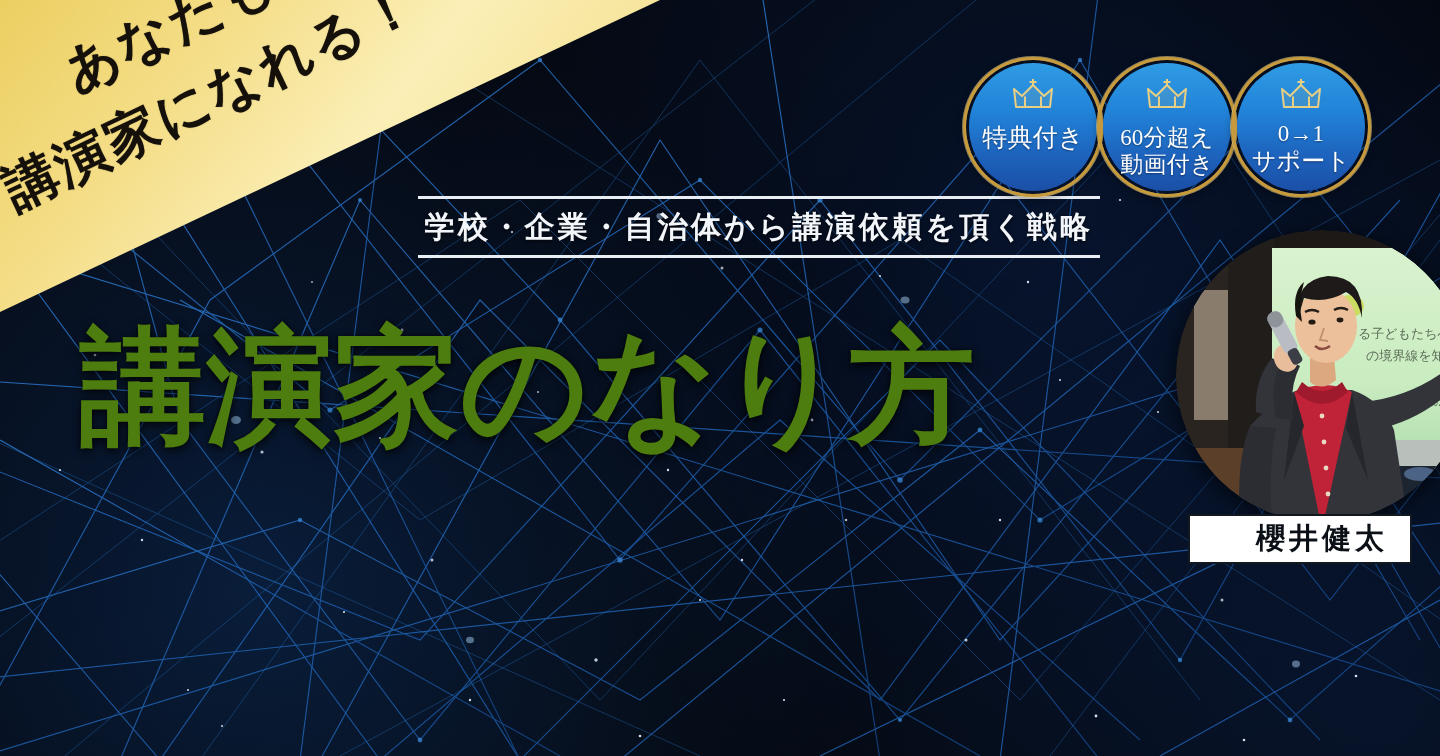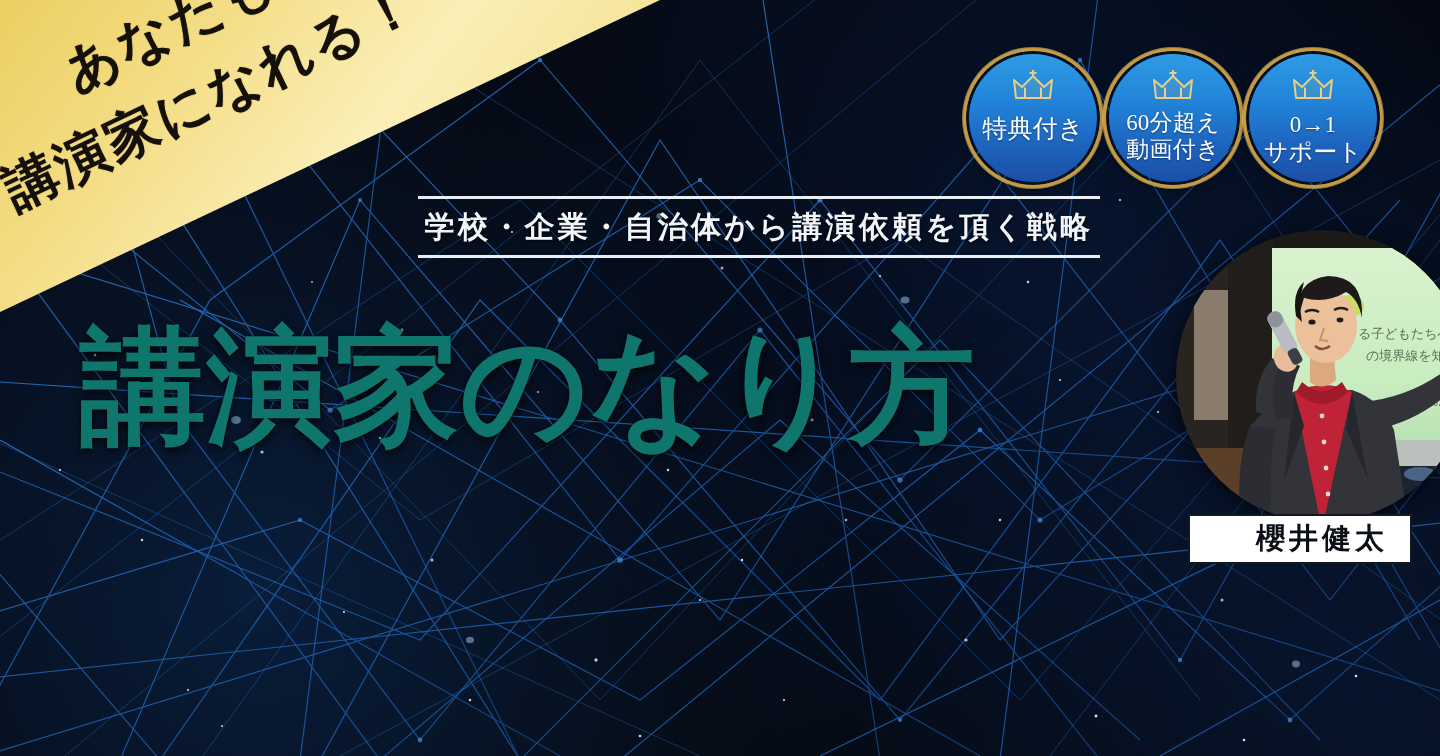--- a/index.html
+++ b/index.html
@@ -55,43 +55,43 @@
     font-size:53px; left:68px; top:40px;
     transform:rotate(-25.5deg);
   }
   .ribbon-line.l2{
     font-size:53px; left:8px; top:158px;
     transform:rotate(-25.5deg);
   }
 
   
   .badges{
-    position:absolute; top:51px; left:966px;
-    display:flex; gap:6px; z-index:9;
+    position:absolute; top:60px; left:966px;
+    display:flex; z-index:9;
   }
   .badge{
     position:relative;
     width:134px; height:134px; border-radius:50%;
     background:linear-gradient(180deg,#2f9be4 0%,#2183d8 38%,#1d63bd 72%,#1b4fa6 100%);
     border:3px solid transparent;
     background-clip:padding-box;
     box-shadow:0 0 0 3px #c79a3c, 0 0 0 4px rgba(245,218,140,.55), 0 3px 10px rgba(0,0,0,.65);
     display:flex; flex-direction:column;
     align-items:center; justify-content:flex-start;
     padding-top:14px;
     color:#fff;
   }
   .badge .crown{ width:48px; height:34px; display:block; margin-bottom:2px; }
   .badge .btxt{
     font-family:"Liberation Serif","DejaVu Serif",serif;
     text-align:center; line-height:1.16; letter-spacing:.01em;
     text-shadow:0 1px 2px rgba(0,0,0,.4);
   }
   .badge.one .btxt{ font-size:25px; margin-top:10px; }
-  .badge.two .btxt{ font-size:23px; margin-top:6px; }
+  .badge.two .btxt{ font-size:23px; margin-top:12px; }
   .badge.three .btxt{ font-size:23px; margin-top:8px; }
   .badge.three .btxt .r2{ font-size:24px; }
 
   
   .subtitle-wrap{
     position:absolute; left:418px; top:196px; width:682px; z-index:8;font-weight:bold;
   }
   .rule{ height:3px; background:#e9eef4; width:100%; }
   .subtitle{
     color:#f2f5f9;
@@ -99,21 +99,21 @@
     font-size:30px; letter-spacing:.11em;
     text-align:center;
     padding:8px 0 7px;
     white-space:nowrap;
     text-shadow:0 1px 3px rgba(0,0,0,.8);
   }
 
   
   .headline{ position:absolute; left:0; top:324px; z-index:8; }
   .hl-line{
-    color:#0f766e;
+    color:#4d7c0f;
     font-family:"DejaVu Sans","Liberation Sans",sans-serif;
     font-weight:700;
     letter-spacing:.005em;
     white-space:nowrap;
     line-height:1;
     text-shadow:0 3px 10px rgba(0,0,0,.8), 0 0 2px rgba(0,0,0,.6);
   }
   .hl-line.a{ font-size:126px; margin-left:80px; }
   .hl-line.b{ font-size:146px; margin-left:32px; margin-top:20px; }
 

